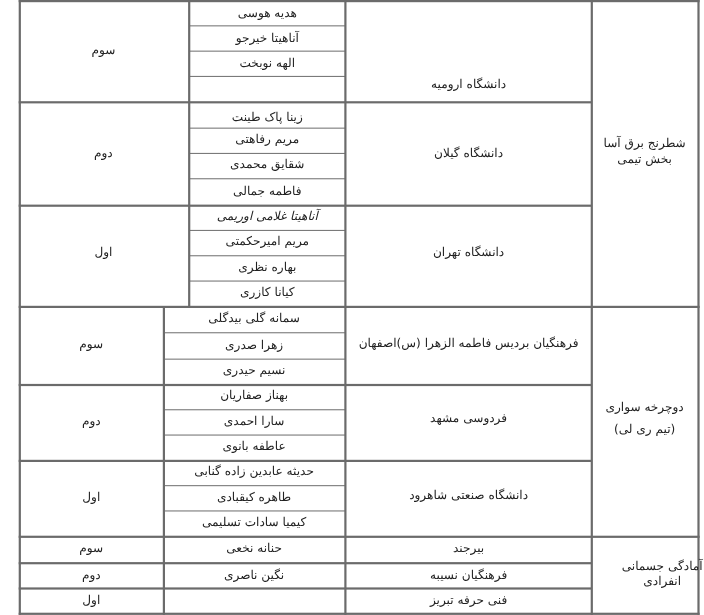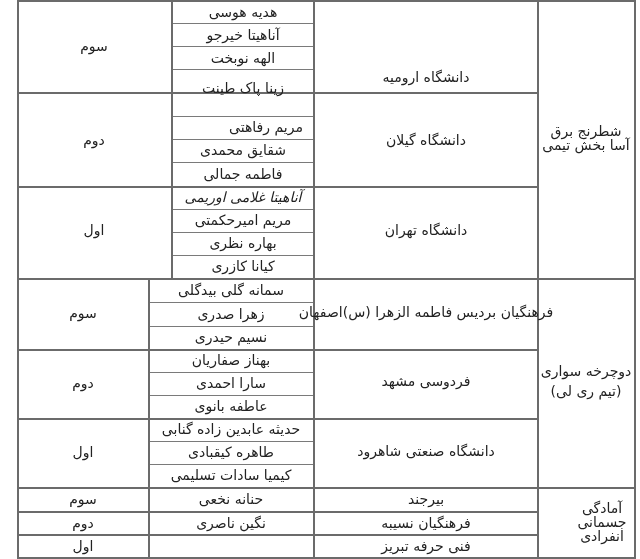--- a/index.html
+++ b/index.html
@@ -2,21 +2,21 @@
 <html><head>
 <meta charset="utf-8">
 <style>
   html, body { margin:0; padding:0; background:#ffffff; }
   body { width:640px; height:559px; position:relative; overflow:hidden;
          font-family:"DejaVu Sans", sans-serif; color:#222; }
   .ln { position:absolute; background:#6b6b6b; }
   .h { height:2px; }
   .hs { height:1px; background:#7a7a7a; }
   .v { width:2px; }
-  .t { position:absolute; direction:rtl; text-align:center; font-size:14px;
+  .t { position:absolute; direction:rtl; text-align:center; font-size:11px;
        line-height:14px; white-space:nowrap; transform:translate(-50%,-50%); }
   .t.wrap { white-space:normal; }
 </style>
 </head>
 <body>
 
 <div>
 
   <div class="ln h" style="left:17px;top:0;width:619px;"></div>
 
@@ -58,22 +58,22 @@
 
   <div class="t" style="left:426px;top:46px;margin-top:31px;">دانشگاه ارومیه</div>
   <div class="t" style="left:94px;top:46px;">سوم</div>
   <div class="t" style="left:243px;top:12px;">هدیه هوسی</div>
   <div class="t" style="left:243px;top:35px;">آناهیتا خیرجو</div>
   <div class="t" style="left:243px;top:58px;">الهه نوبخت</div>
   <div class="t" style="left:243px;top:81px;"></div>
 
   <div class="t" style="left:426px;top:140px;">دانشگاه گیلان</div>
   <div class="t" style="left:94px;top:140px;">دوم</div>
-  <div class="t" style="left:243px;top:88px;text-align:right;">زینا پاک طینت</div>
-  <div class="t" style="left:243px;top:127px;margin-left:23px;">مریم رفاهتی</div>
+  <div class="t" style="left:243px;top:107px;text-align:right;">زینا پاک طینت</div>
+  <div class="t" style="left:243px;top:127px;">مریم رفاهتی</div>
   <div class="t" style="left:243px;top:150px;">شقایق محمدی</div>
   <div class="t" style="left:243px;top:174px;">فاطمه جمالی</div>
 
   <div class="t" style="left:426px;top:230px;">دانشگاه تهران</div>
   <div class="t" style="left:94px;top:230px;">اول</div>
   <div class="t" style="left:243px;top:197px;font-style:italic;">آناهیتا غلامی اوریمی</div>
   <div class="t" style="left:243px;top:220px;">مریم امیرحکمتی</div>
   <div class="t" style="left:243px;top:243px;">بهاره نظری</div>
   <div class="t" style="left:243px;top:266px;">کیانا کازری</div>
 

